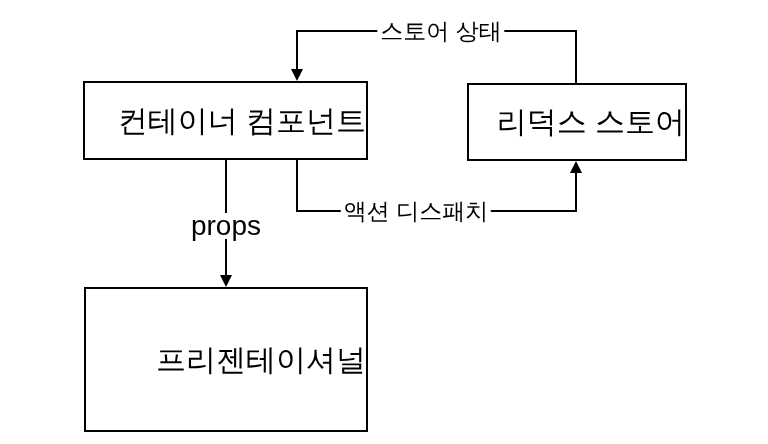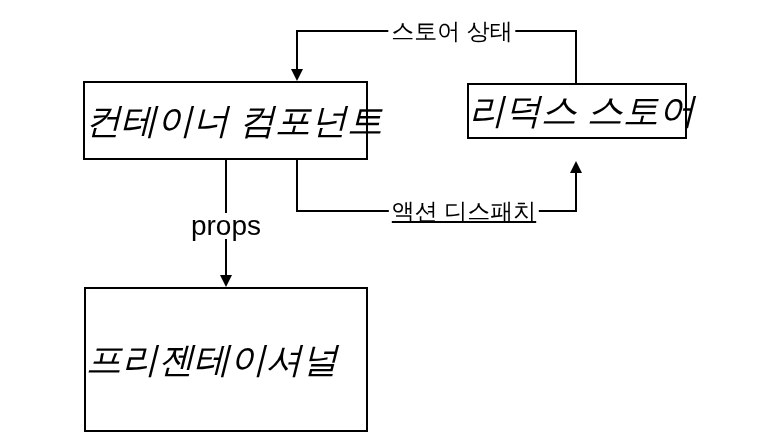--- a/index.html
+++ b/index.html
@@ -19,30 +19,29 @@
     background: var(--background);
     overflow: hidden;
   }
   .node {
     position: absolute;
     border: 2.5px solid var(--stroke);
     background: var(--background);
     color: var(--text);
     display: flex;
     flex-direction: column;
-    align-items: flex-start;
+    align-items: flex-end;
     justify-content: center;
     text-align: center;
-    font-size: 36px;
+    font-size: 30px;
     line-height: 38px;
     white-space: nowrap;
-    font-style: italic;
   }
   .node-container       { left: 83px;  top: 81px;  width: 285px; height: 79px; }
-  .node-store           { left: 467px; top: 83px;  width: 220px; height: 56px; }
+  .node-store           { left: 467px; top: 83px;  width: 220px; height: 78px; }
   .node-presentational  { left: 84px;  top: 287px; width: 284px; height: 145px; }
   .line {
     position: absolute;
     background: var(--stroke);
   }
   .line.h { height: 2px; }
   .line.v { width: 2px; }
   .arrowhead {
     position: absolute;
     width: 0;
@@ -66,27 +65,27 @@
 </style>
 </head>
 <body>
 
 <div class="diagram">
 
   <div class="line v" style="left:575px; top:31px; height:52px;"></div>
   <div class="line h" style="left:296px; top:30px; width:281px;"></div>
   <div class="line v" style="left:296px; top:31px; height:40px;"></div>
   <div class="arrowhead down" style="left:291px; top:69px;"></div>
-  <div class="edge-label" style="left:452px; top:31px;">스토어 상태</div>
+  <div class="edge-label" style="left:441px; top:31px;">스토어 상태</div>
 
   <div class="line v" style="left:296px; top:160px; height:52px;"></div>
   <div class="line h" style="left:296px; top:210px; width:281px;"></div>
   <div class="line v" style="left:575px; top:172px; height:40px;"></div>
   <div class="arrowhead up" style="left:570px; top:161px;"></div>
-  <div class="edge-label" style="left:464px; top:211px;text-decoration:underline;">액션 디스패치</div>
+  <div class="edge-label" style="left:416px; top:211px;">액션 디스패치</div>
 
   <div class="line v" style="left:225px; top:160px; height:116px;"></div>
   <div class="arrowhead down" style="left:220px; top:275px;"></div>
   <div class="edge-label latin" style="left:226px; top:226px;">props</div>
 
   <div class="node node-container">
     <span>컨테이너 컴포넌트</span>
   </div>
 
   <div class="node node-store">

